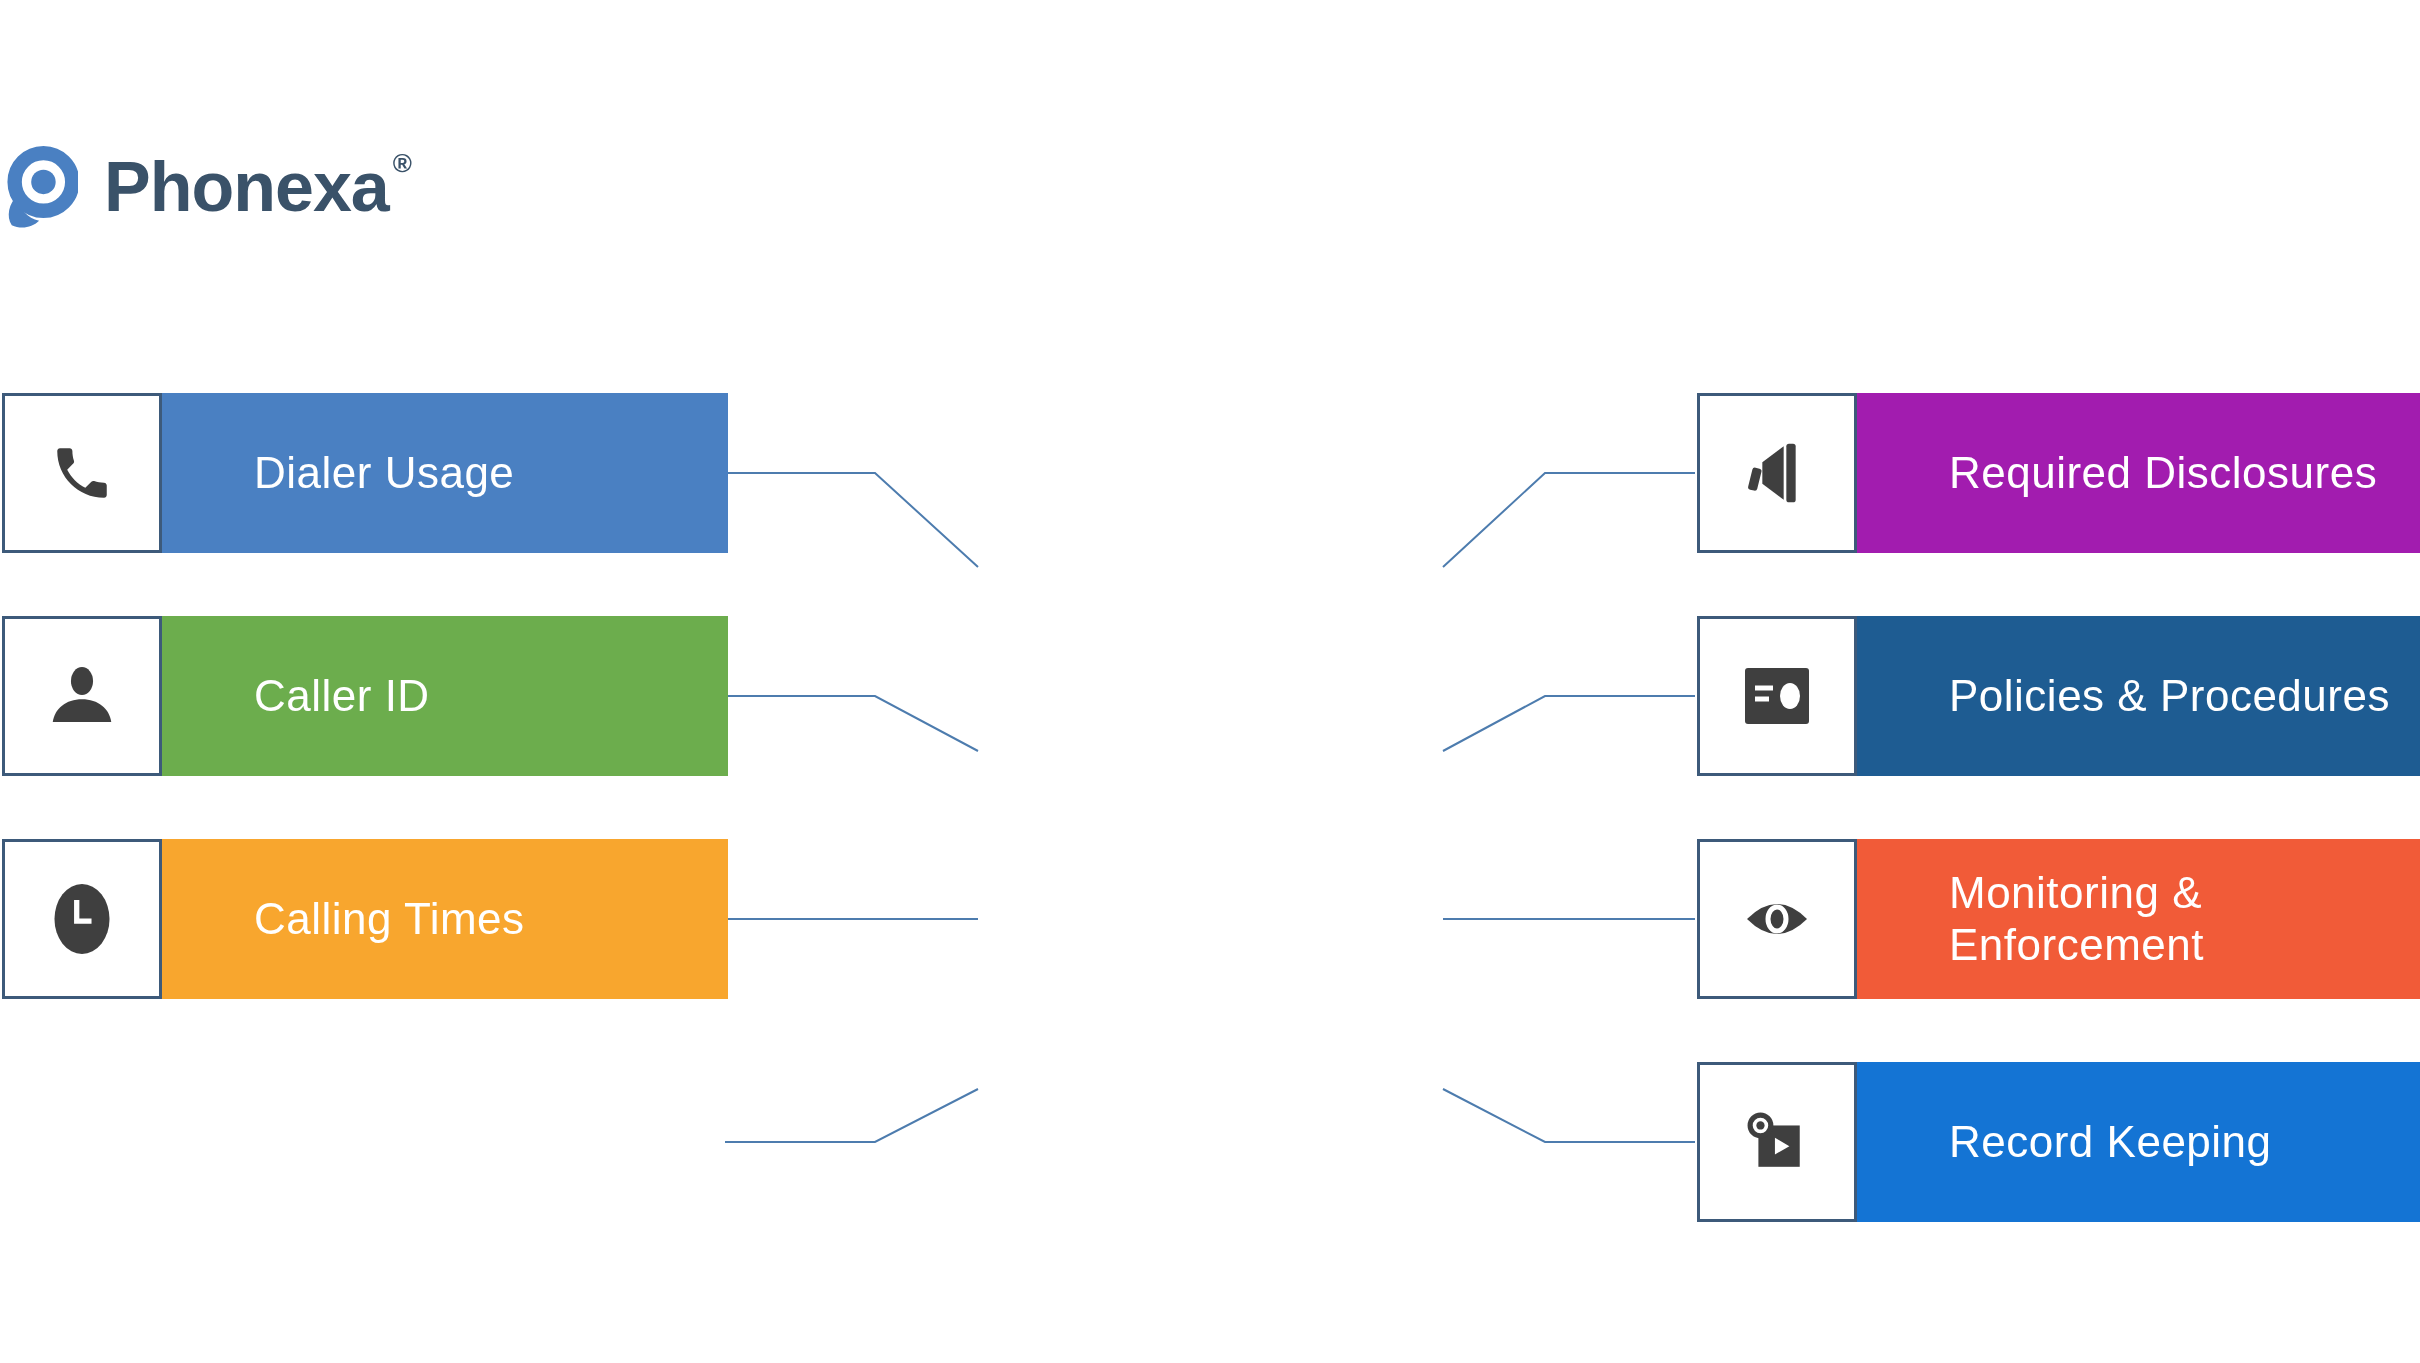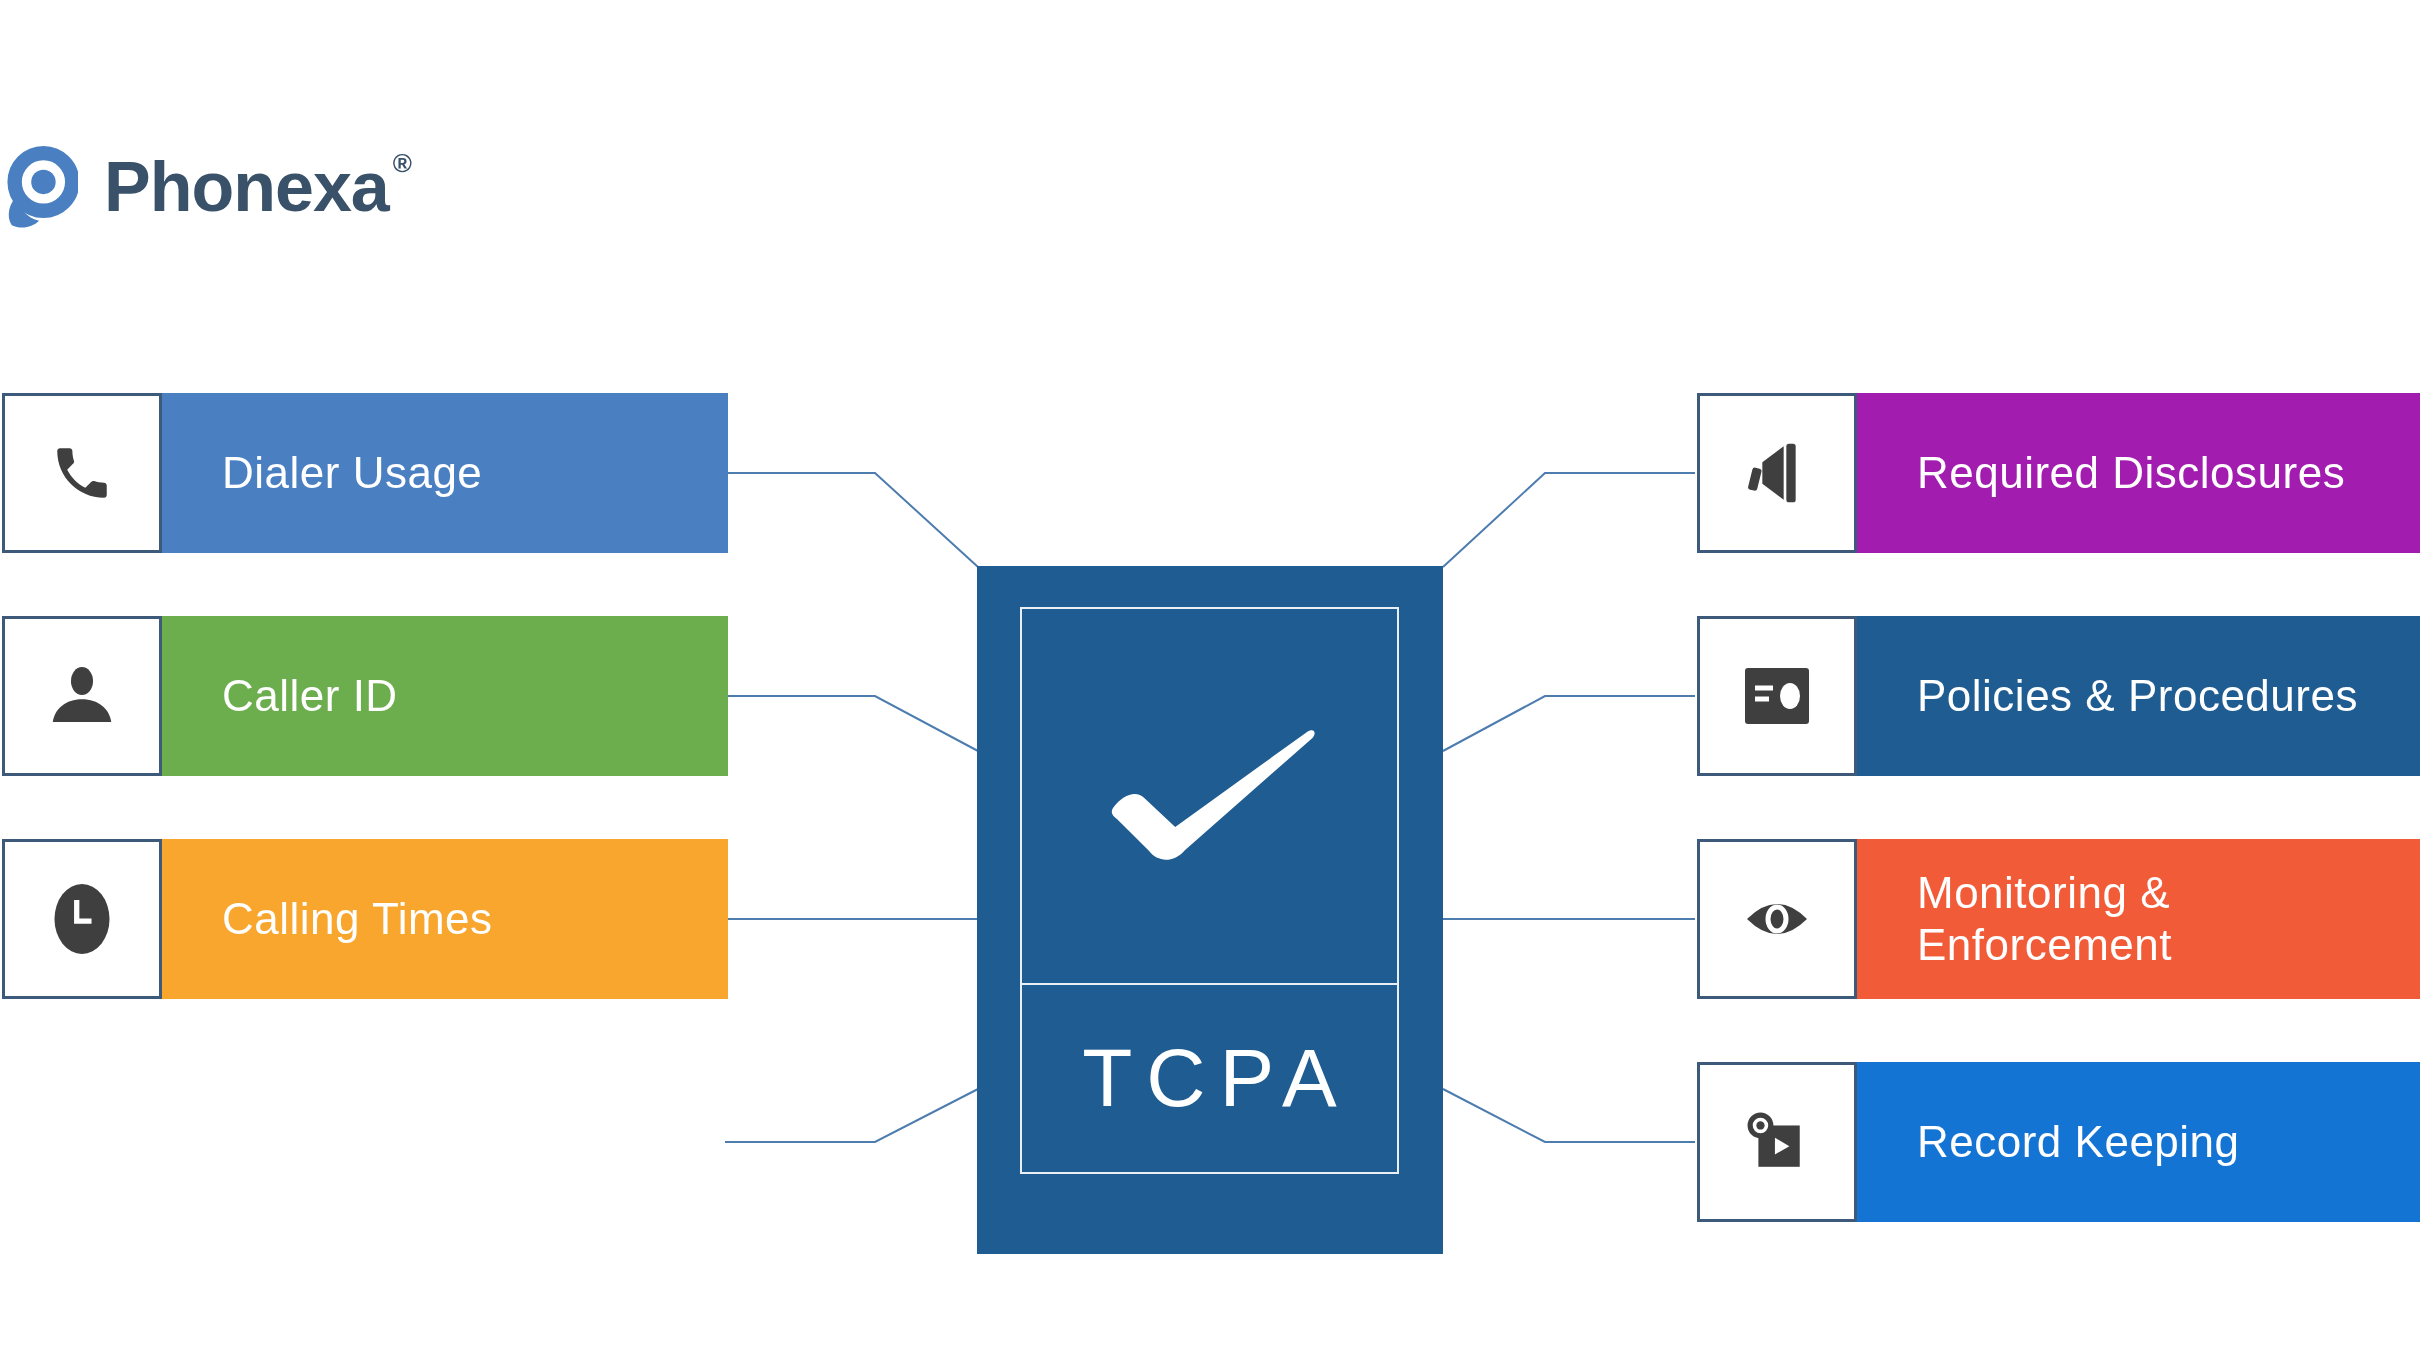--- a/index.html
+++ b/index.html
@@ -34,21 +34,21 @@
   .row-left{left:2px;width:726px;}
   .row-right{left:1697px;width:723px;}
   .icon-box{
     position:absolute;left:0;top:0;width:154px;height:154px;
     background:#ffffff;border:3px solid var(--icon-box-border);
     display:flex;align-items:center;justify-content:center;
   }
   .bar{
     position:absolute;left:160px;top:0;bottom:0;right:0;
     display:flex;align-items:center;
-    padding-left:60px;box-sizing:border-box;
+    padding-left:92px;box-sizing:border-box;
   }
   .bar-label{
     color:var(--label-text);
     font-size:44px;line-height:1.18;letter-spacing:0.5px;
   }
   .glyph{fill:var(--icon-glyph);}
   
   .center-box{
     position:absolute;left:977px;top:566px;width:466px;height:688px;
     background:var(--center-box);z-index:2;
@@ -177,26 +177,14 @@
         <polygon points="28,26 28,42 42,34" fill="#ffffff"></polygon>
         <circle cx="14" cy="14" r="10" fill="#ffffff" stroke="#3f3f3f" stroke-width="5"></circle>
         <circle class="glyph" cx="14" cy="14" r="4"></circle>
       </svg>
     </div>
     <div class="bar" style="background: rgb(20, 116, 212);">
       <span class="bar-label">Record Keeping</span>
     </div>
   </div>
 
-  <div class="center-box">
-    <div class="center-inner">
-      <div class="check-area">
-        <svg width="232" height="140" viewBox="0 0 240 140">
-          <path d="M20 82 C30 68 44 64 52 72 L84 102 L220 4 C227 -1 231 4 226 10 L94 126 C83 139 66 139 57 127 L24 94 C18 90 17 86 20 82 Z" fill="#ffffff"></path>
-        </svg>
-      </div>
-      <div class="tcpa-area">
-        <span class="tcpa-title">TCPA</span>
-      </div>
-    </div>
-  </div>
 
 </div>
 
 </body></html>

